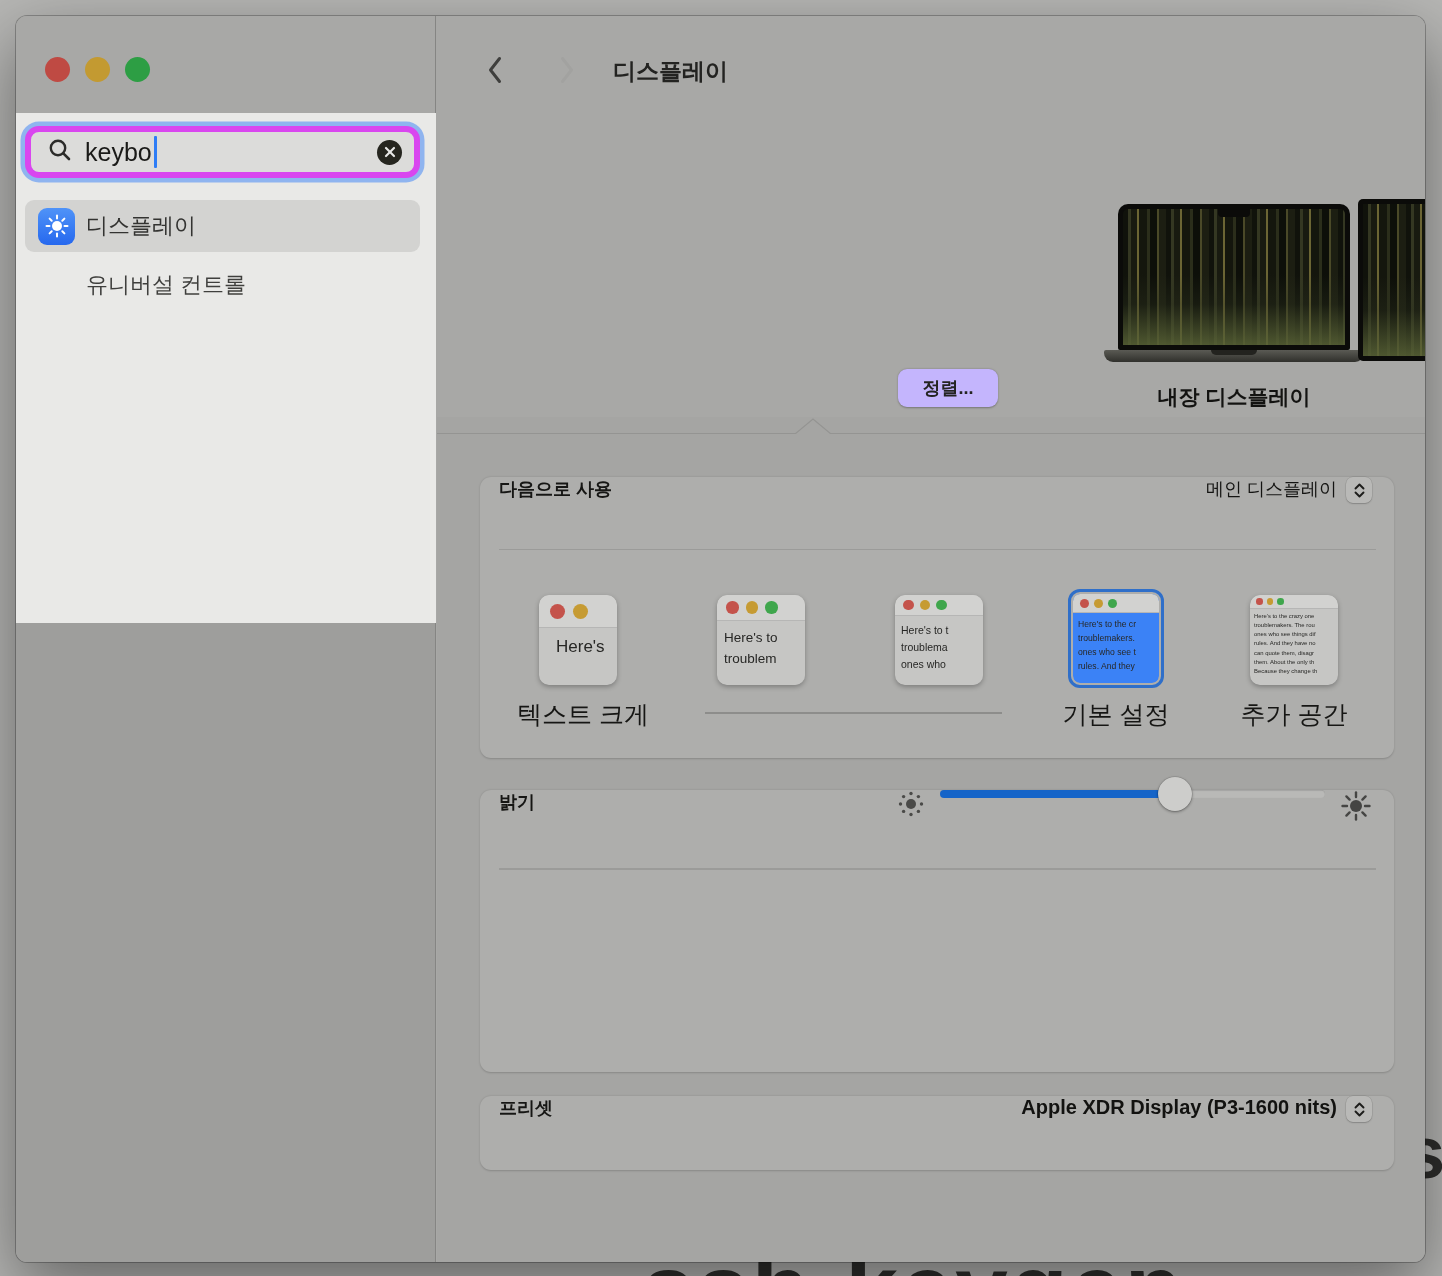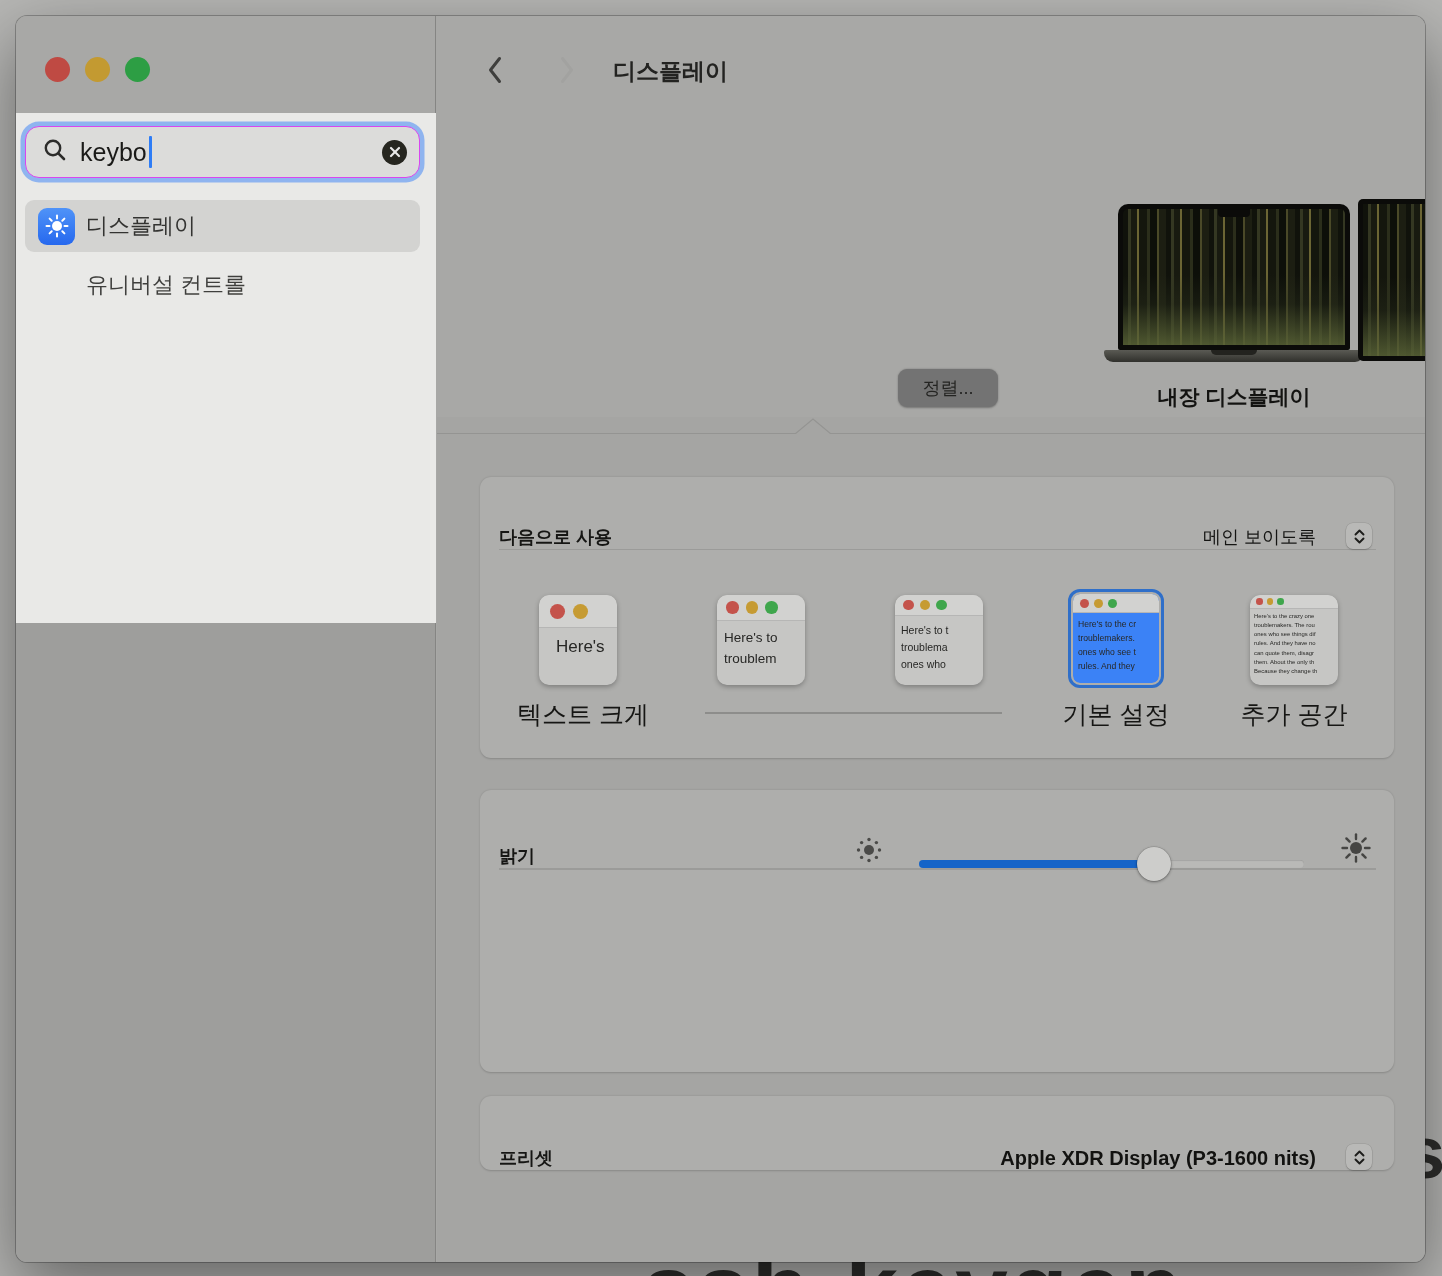--- a/index.html
+++ b/index.html
@@ -24,21 +24,21 @@
   .sidebar-top { position:absolute; left:0; top:0; width:100%; height:97px; background:#a8a8a6; }
   .traffic { position:absolute; left:29px; top:41px; display:flex; gap:15px; }
   .tl-btn { width:25px; height:25px; border-radius:50%; }
   .tl-close { background:#bf4a43; }
   .tl-min   { background:#c39a31; }
   .tl-zoom  { background:#2d9e44; }
 
   .search-panel { position:absolute; left:0; top:97px; width:420px; height:510px; background:#e9e9e7; }
 
   .search-field { position:absolute; left:9px; top:13px; width:395px; height:52px; background:#dcdcda;
-                  border:1px solid #d946ef; border-radius:14px;
+                  border:6px solid #d946ef; border-radius:14px;
                   box-shadow:0 0 0 4.5px #8fb4ef; display:flex; align-items:center; padding:0 12px 0 16px; }
   .search-text { font-size:25px; font-weight:500; color:#1a1a18; margin-left:12px; }
   .caret { width:3px; height:32px; background:#2e7df6; margin-left:2px; border-radius:1px; }
   .clear-btn { margin-left:auto; width:25px; height:25px; border-radius:50%; background:#26261f;
                display:flex; align-items:center; justify-content:center; }
 
   .result-row { position:absolute; left:9px; width:395px; height:52px; border-radius:9px;
                 display:flex; align-items:center; }
   .result-selected { top:87px; background:#d3d3d1; }
   .result-plain { top:146px; background:transparent; }
@@ -80,31 +80,31 @@
 
   .monitor-slab { position:absolute; left:921px; top:183px; width:248px; height:162px;
                   background:#0b0b09; border-radius:5px; padding:5px; }
   .monitor-display { width:100%; height:100%; overflow:hidden; }
 
   .display-label { position:absolute; top:367px; width:240px; text-align:center;
                    font-size:21px; font-weight:700; color:#131311; }
   .label-builtin { left:677px; }
   .label-lg { left:925px; }
 
-  .arrange-btn { position:absolute; left:461px; top:353px; width:100px; height:38px; background:#737373;
-                 border:none; border-radius:9px; font-size:18px; font-weight:400; color:#242422;
+  .arrange-btn { position:absolute; left:461px; top:353px; width:100px; height:38px; background:#c4b5fd;
+                 border:none; border-radius:9px; font-size:18px; font-weight:700; color:#242422;
                  box-shadow:0 .5px 2px rgba(0,0,0,.3); font-family:inherit; }
 
   .header-divider { position:absolute; left:0; top:417px; width:100%; height:1px; background:#949492; }
   .notch-triangle { position:absolute; left:358px; top:402px; }
 
   
   .card { position:absolute; left:43px; width:914px; background:#aeaeac; border-radius:11px;
           box-shadow:0 .5px 2px rgba(0,0,0,.18); }
-  .card-row { display:flex; align-items:flex-end; padding:0 22px 0 19px;gap:21px; }
+  .card-row { display:flex; align-items:flex-start; padding:0 22px 0 19px; }
   .row-label { font-size:18px; font-weight:600; color:#161614; }
   .row-value { font-size:18px; font-weight:500; color:#141412; margin-left:auto; }
   .row-value-lg { font-size:20px; font-weight:700; color:#121210; margin-left:auto; }
   .inner-divider { height:1px; background:#9b9b99; margin:0 18px 0 19px; }
 
   .stepper { width:26px; height:26px; border-radius:7px; background:#b9b9b7; margin-left:9px;
              display:flex; align-items:center; justify-content:center;
              box-shadow:0 0 0 .5px rgba(0,0,0,.12), 0 1px 1.5px rgba(0,0,0,.18); }
 
   #card-useas { top:461px; height:281px; }
@@ -269,21 +269,21 @@
       <button class="arrange-btn">정렬...</button>
 
       <div class="header-divider"></div>
       <svg class="notch-triangle" width="36" height="16" viewBox="0 0 36 16">
         <path d="M0 16 L18 1 L36 16" fill="#a5a5a3" stroke="#949492" stroke-width="1.2"></path>
       </svg>
 
       <div class="card" id="card-useas">
         <div class="card-row">
           <span class="row-label">다음으로 사용</span>
-          <span class="row-value">메인 보이도록</span>
+          <span class="row-value">메인 디스플레이</span>
           <span class="stepper">
             <svg width="15" height="17" viewBox="0 0 15 17">
                 <path d="M3.5 6.5 L7.5 2.5 L11.5 6.5 M3.5 10.5 L7.5 14.5 L11.5 10.5" fill="none" stroke="#1d1d1b" stroke-width="1.9" stroke-linecap="round" stroke-linejoin="round"></path>
               </svg>
           </span>
         </div>
         <div class="inner-divider"></div>
 
         <div class="thumbs">
           <div class="opt opt-t1">

